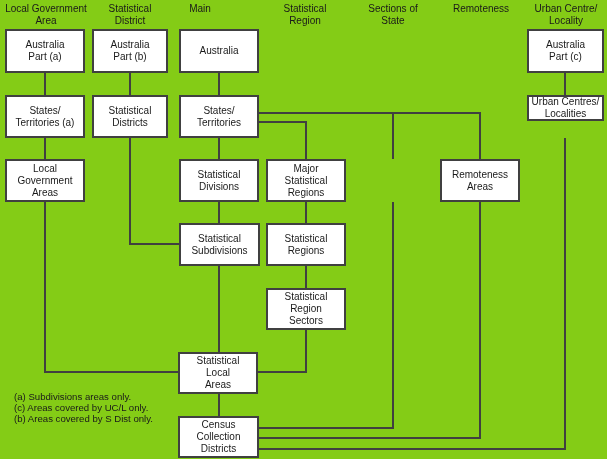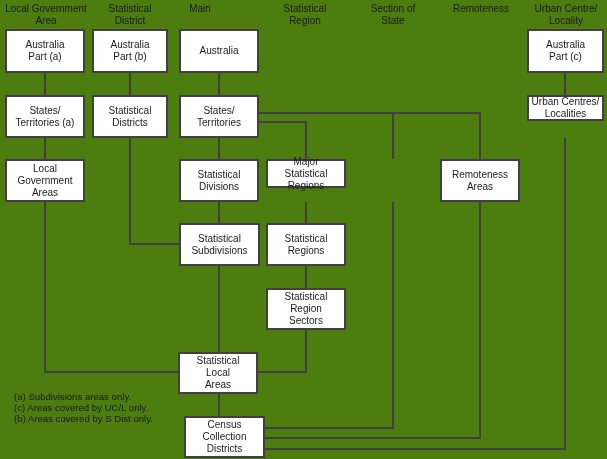--- a/index.html
+++ b/index.html
@@ -4,21 +4,21 @@
 <style>
   html, body { margin: 0; padding: 0; }
   body {
     font-family: "Liberation Sans", sans-serif;
     background: #ffffff;
   }
   .diagram {
     position: relative;
     width: 607px;
     height: 459px;
-    background: #4d7c0f;
+    background: #84cc16;
     overflow: hidden;
   }
   .col-header {
     position: absolute;
     top: 3px;
     text-align: center;
     font-size: 10px;
     line-height: 11.5px;
     color: #1a1a1a;
     white-space: pre-line;
@@ -58,21 +58,21 @@
 
 <div class="diagram">
 
   <div class="col-header" style="left:0px;width:92px">Local Government
 Area</div>
   <div class="col-header" style="left:95px;width:70px">Statistical
 District</div>
   <div class="col-header" style="left:170px;width:60px">Main</div>
   <div class="col-header" style="left:270px;width:70px">Statistical
 Region</div>
-  <div class="col-header" style="left:358px;width:70px">Section of
+  <div class="col-header" style="left:358px;width:70px">Sections of
 State</div>
   <div class="col-header" style="left:441px;width:80px">Remoteness</div>
   <div class="col-header" style="left:526px;width:80px">Urban Centre/
 Locality</div>
 
   <div class="line" style="left:44px;top:73px;width:2px;height:22px"></div>
   <div class="line" style="left:44px;top:138px;width:2px;height:21px"></div>
   <div class="line" style="left:44px;top:202px;width:2px;height:171px"></div>
   <div class="line" style="left:129px;top:73px;width:2px;height:22px"></div>
   <div class="line" style="left:129px;top:138px;width:2px;height:107px"></div>
@@ -114,36 +114,36 @@
 Districts</div>
   <div class="node" style="left:179px;top:95px;width:80px;height:43px">States/
 Territories</div>
   <div class="node" style="left:527px;top:95px;width:77px;height:26px">Urban Centres/
 Localities</div>
   <div class="node" style="left:5px;top:159px;width:80px;height:43px">Local
 Government
 Areas</div>
   <div class="node" style="left:179px;top:159px;width:80px;height:43px">Statistical
 Divisions</div>
-  <div class="node" style="left:266px;top:159px;width:80px;height:29px">Major
+  <div class="node" style="left:266px;top:159px;width:80px;height:43px">Major
 Statistical
 Regions</div>
   <div class="node" style="left:440px;top:159px;width:80px;height:43px">Remoteness
 Areas</div>
   <div class="node" style="left:179px;top:223px;width:81px;height:43px">Statistical
 Subdivisions</div>
   <div class="node" style="left:266px;top:223px;width:80px;height:43px">Statistical
 Regions</div>
   <div class="node" style="left:266px;top:288px;width:80px;height:42px">Statistical
 Region
 Sectors</div>
   <div class="node" style="left:178px;top:352px;width:80px;height:42px">Statistical
 Local
 Areas</div>
-  <div class="node" style="left:184px;top:416px;width:81px;height:42px">Census
+  <div class="node" style="left:178px;top:416px;width:81px;height:42px">Census
 Collection
 Districts</div>
 
   <div class="footnotes">
     <div>(a) Subdivisions areas only.</div>
     <div>(c) Areas covered by UC/L only.</div>
     <div>(b) Areas covered by S Dist only.</div>
   </div>
 
 </div>

